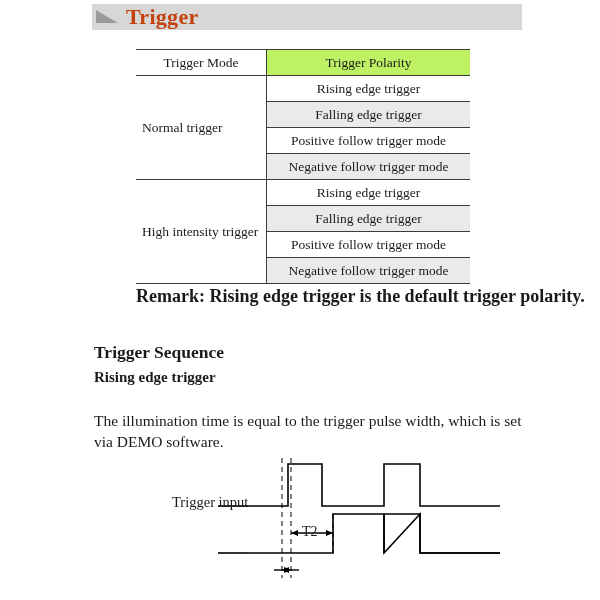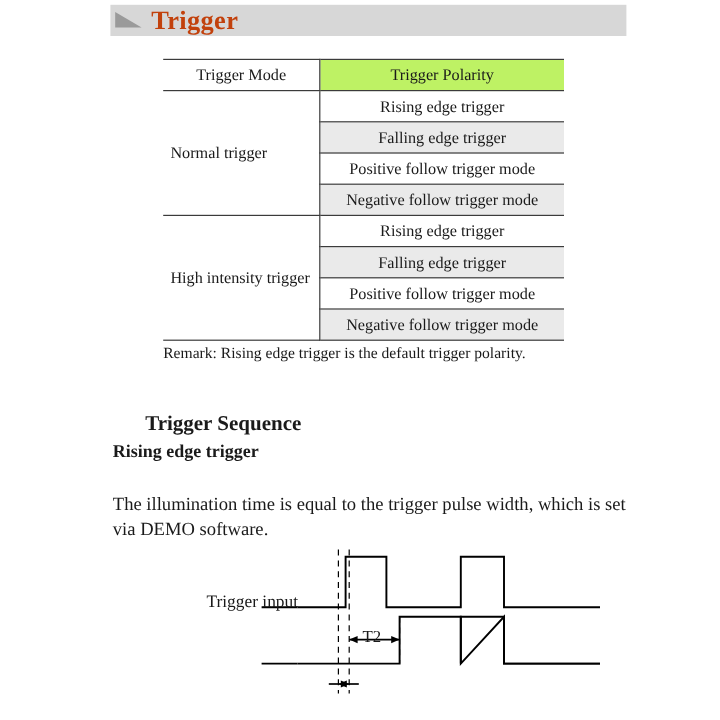--- a/index.html
+++ b/index.html
@@ -94,31 +94,31 @@
   td.white { background: #ffffff; }
 
   
   table.trigger-table tr td:first-child { border-left: none; }
   table.trigger-table tr td:last-child  { border-right: none; }
 
   .remark {
     position: absolute;
     left: 136px;
     top: 286px;
-    font-size: 13px;
+    font-size: 18px;
+    font-weight: bold;
   }
 
   
   .sec-title {
     position: absolute;
     left: 94px;
     top: 342px;
     font-size: 17.5px;
     font-weight: bold;
-    margin-left: 27px;
   }
   .sub-title {
     position: absolute;
     left: 94px;
     top: 369px;
     font-size: 15px;
     font-weight: bold;
   }
   .body-text {
     position: absolute;

